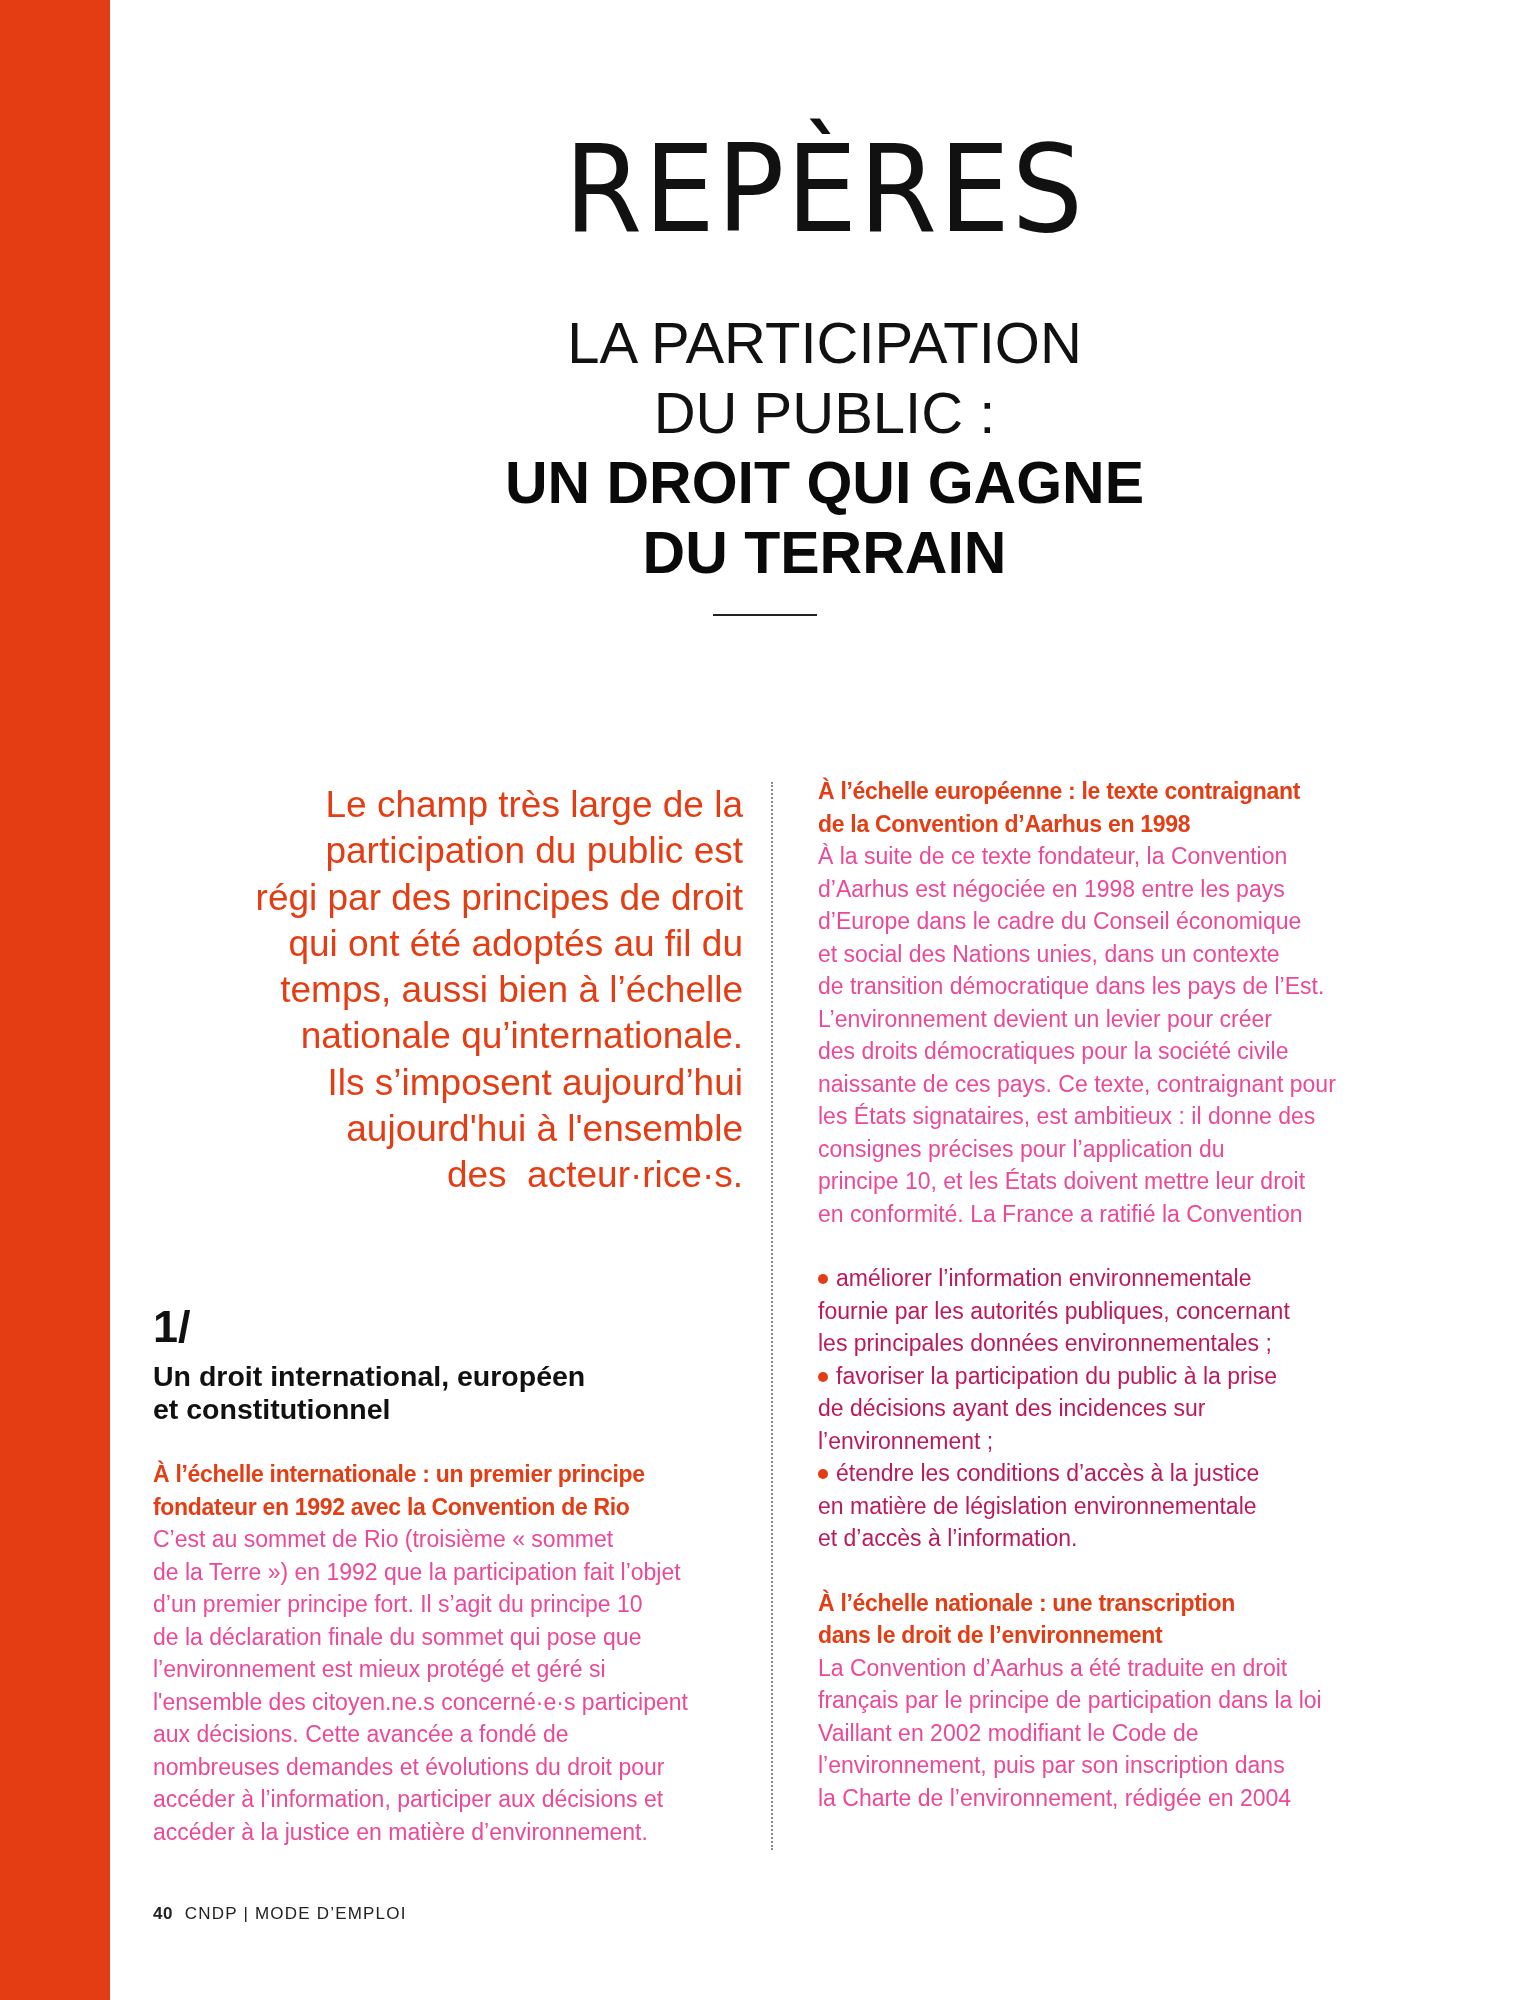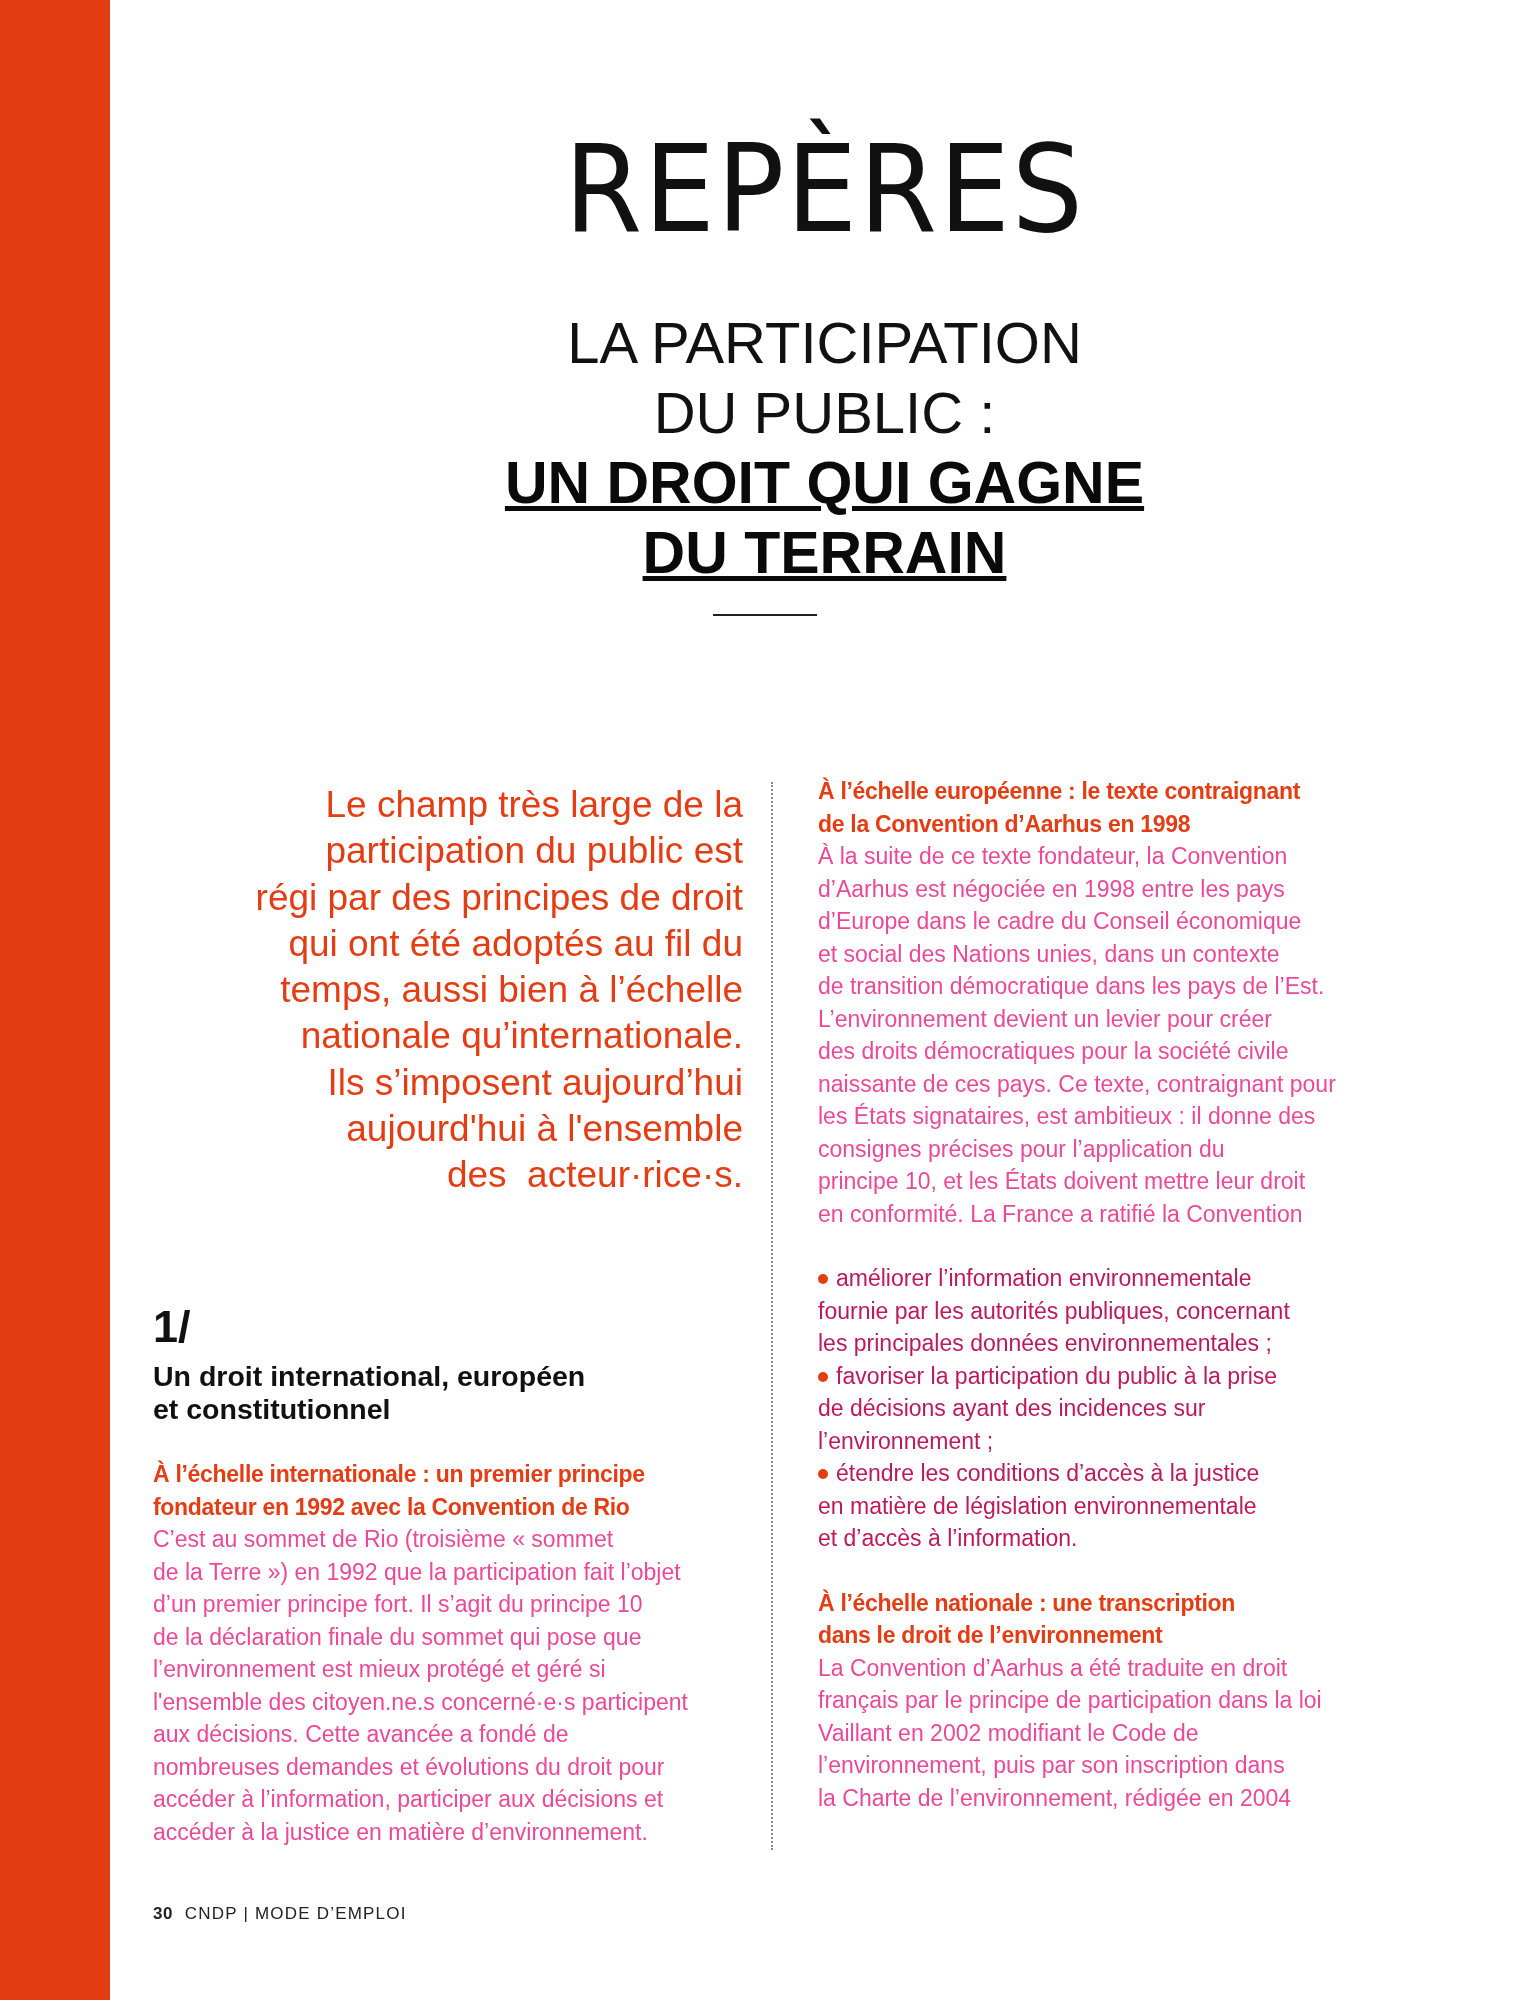--- a/index.html
+++ b/index.html
@@ -22,21 +22,21 @@
   .subtitle {
     position: absolute; left: 110px; right: 0; top: 308px;
     text-align: center; line-height: 70px;
   }
   .subtitle .light {
     display: block; font-size: 58px; font-weight: normal; color: #111;
     font-family: "Liberation Sans", sans-serif; letter-spacing: 0px;
   }
   .subtitle .bold {
     display: block; font-size: 59px; font-weight: bold; color: #0a0a0a;
-    font-family: "Liberation Sans", sans-serif; line-height: 70px; text-decoration: underline;
+    font-family: "Liberation Sans", sans-serif; line-height: 70px;
   }
   .title-rule {
     position: absolute; left: 713px; top: 614px; width: 104px; height: 2px;
     background: #222;
   }
   .col-divider {
     position: absolute; left: 771px; top: 782px; height: 1068px; width: 0;
     border-left: 2px dotted #888;
   }
   .lead {
@@ -172,15 +172,15 @@
     <p class="subhead">dans le droit de l’environnement</p>
     <p class="body-text">La Convention d’Aarhus a été traduite en droit</p>
     <p class="body-text">français par le principe de participation dans la loi</p>
     <p class="body-text">Vaillant en 2002 modifiant le Code de</p>
     <p class="body-text">l’environnement, puis par son inscription dans</p>
     <p class="body-text">la Charte de l’environnement, rédigée en 2004</p>
   </div>
 </div>
 
 <div class="footer">
-  <span class="page-num">30</span>
+  <span class="page-num">40</span>
   <span>CNDP | MODE D’EMPLOI</span>
 </div>
 
 </body></html>

